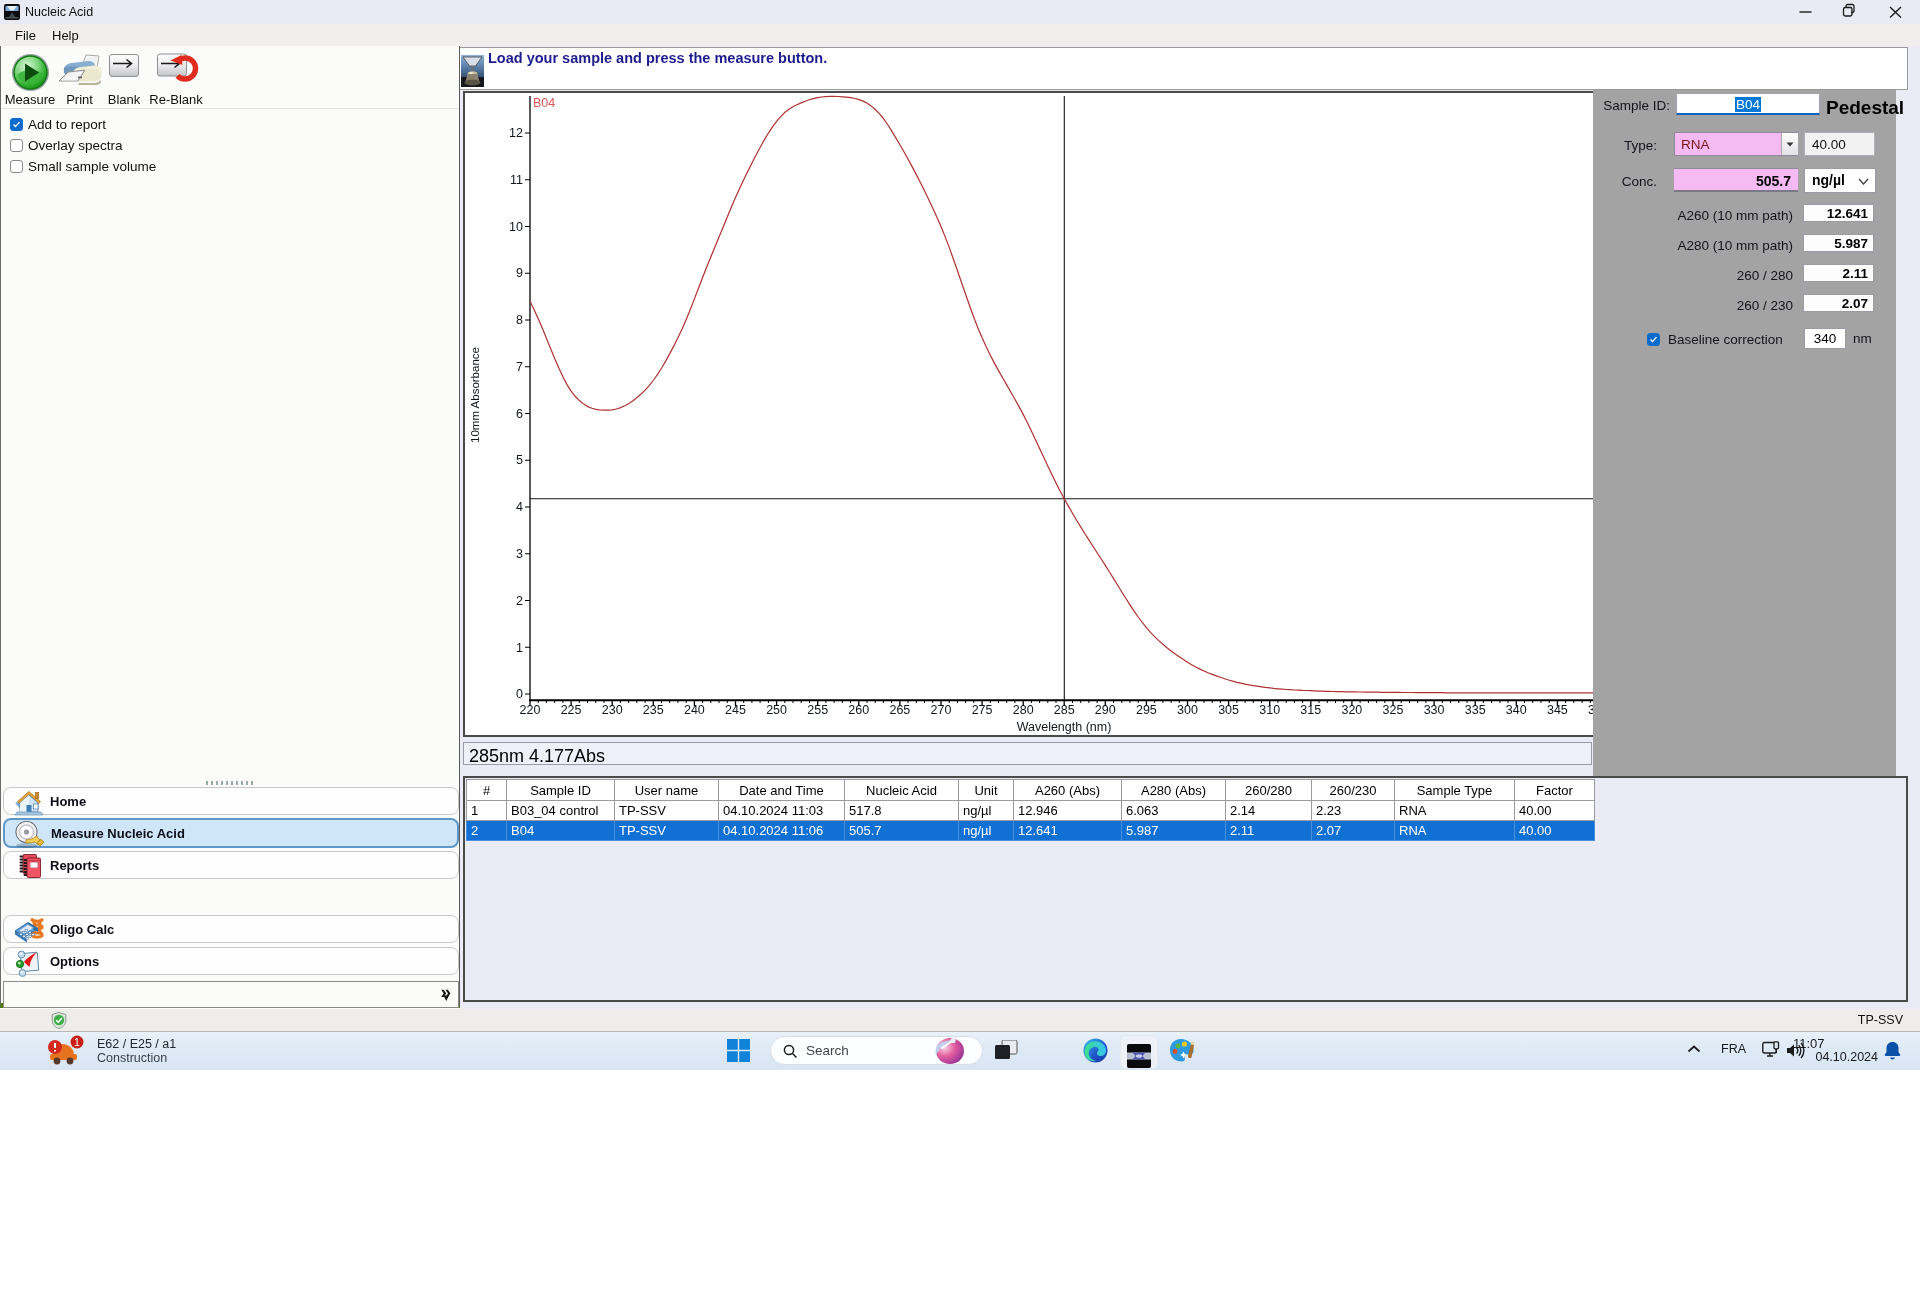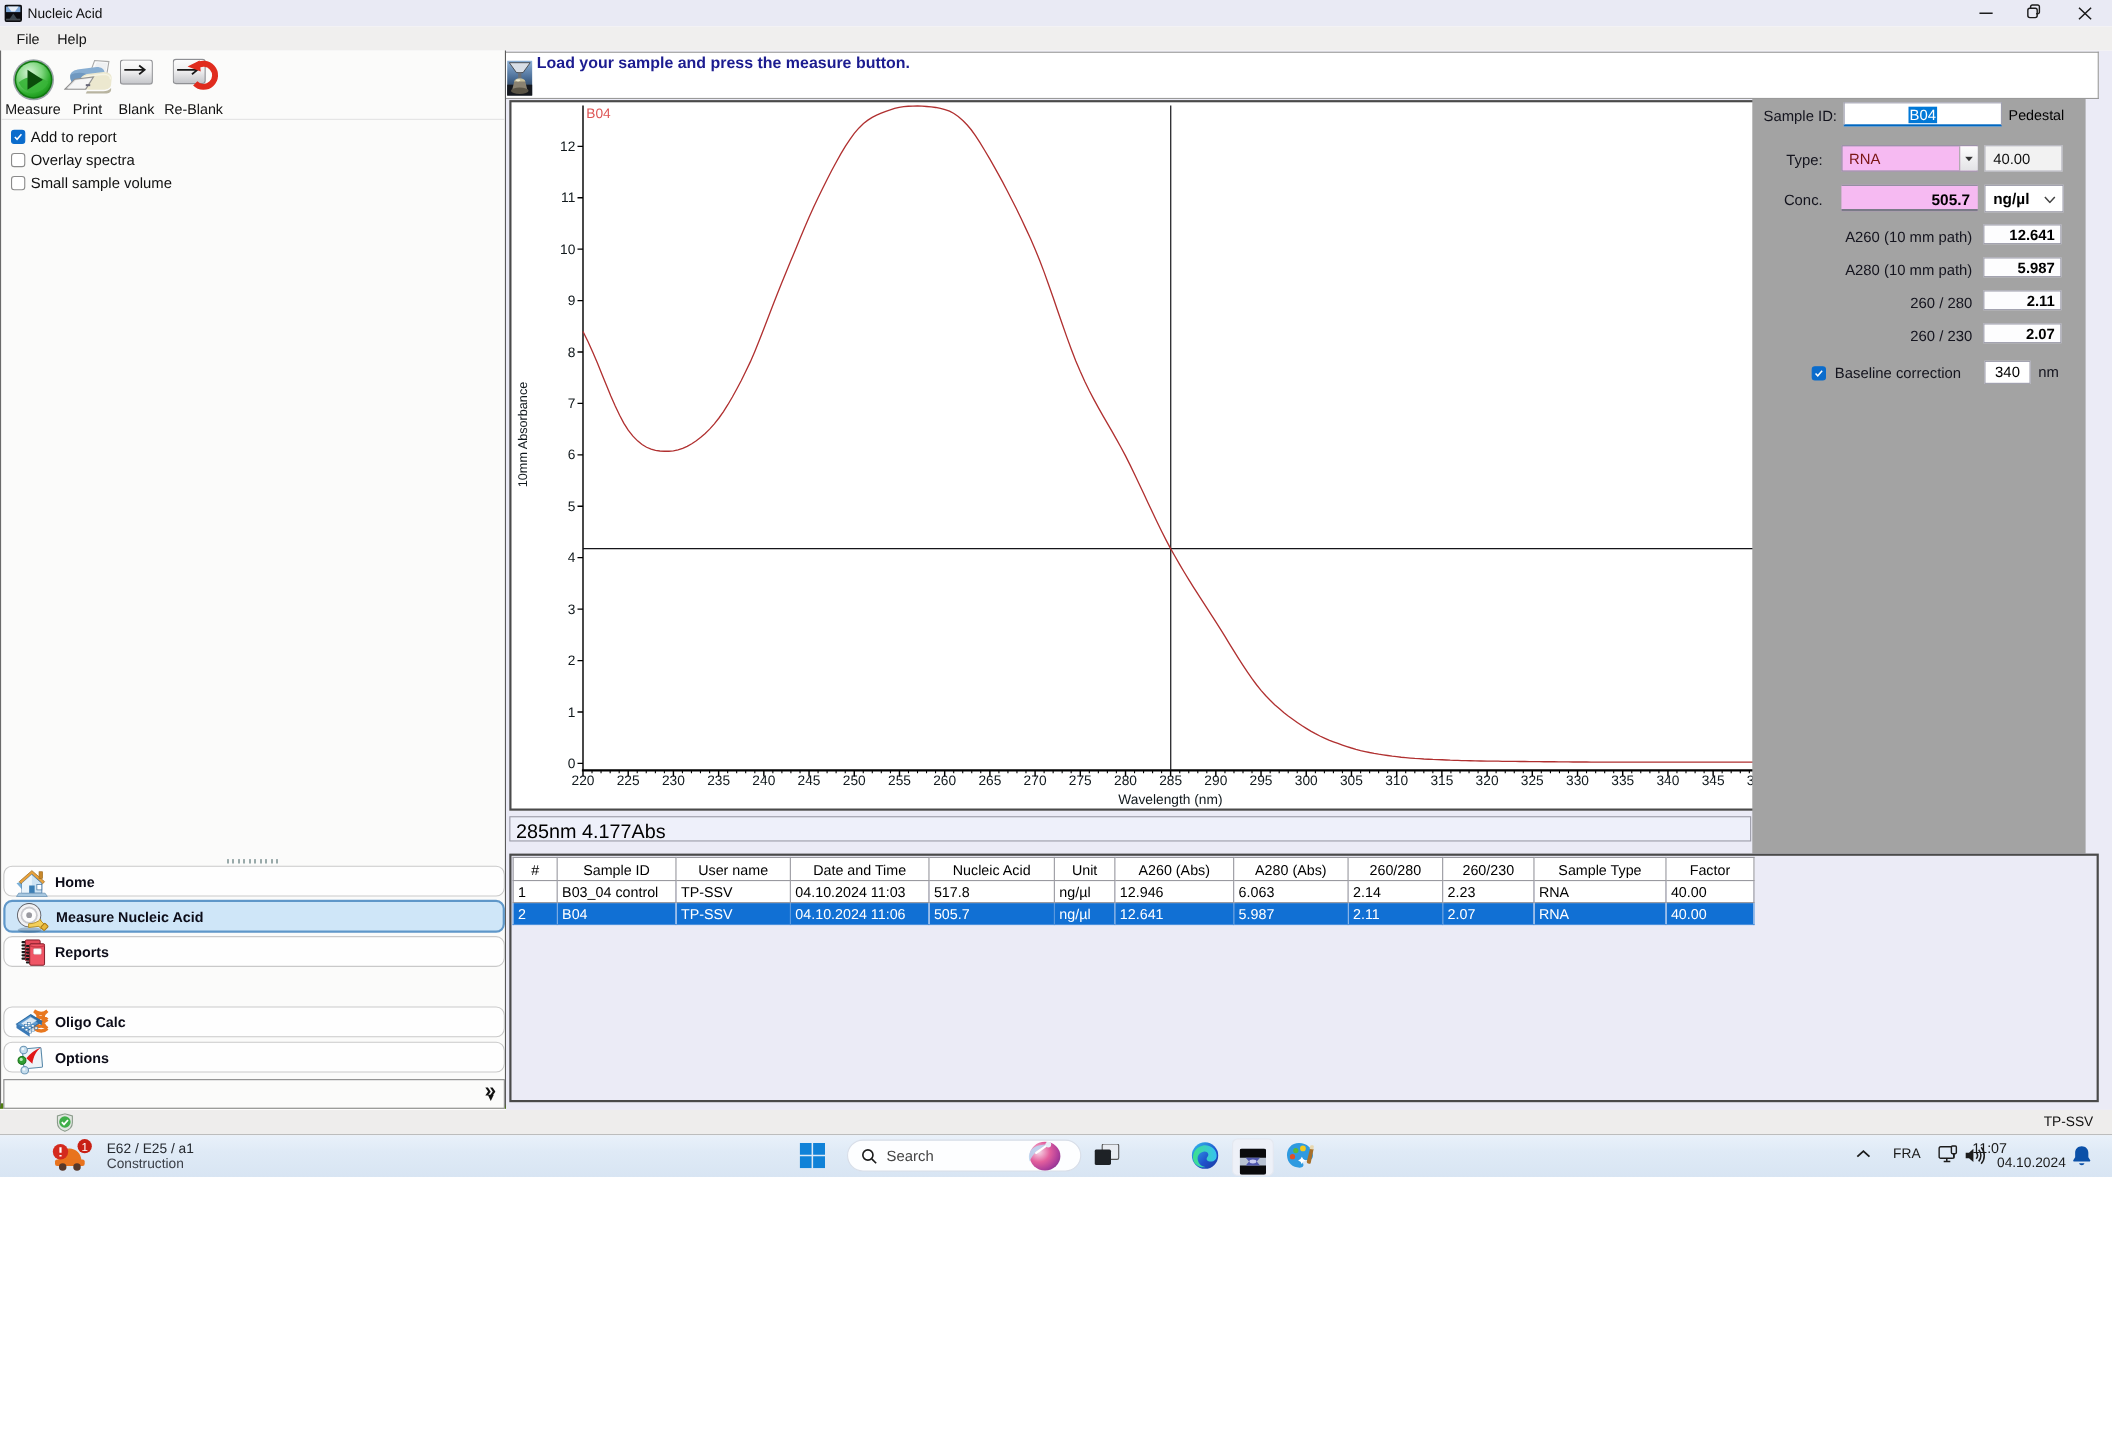--- a/index.html
+++ b/index.html
@@ -291,21 +291,21 @@
 <div class="abs chevbtn" style="left:1598px;top:742px;width:17px;height:23px">
   <svg width="13" height="17" viewBox="0 0 13 17" style="margin-top:3px">
       <path d="M1.5 2l5 4 5-4M1.5 9l5 4 5-4" fill="none" stroke="#44708f" stroke-width="2.6"></path>
     </svg>
 </div>
 
 <div class="abs" id="rightpanel">
 
   <div class="abs rlabel" style="left:0px;top:8px;width:77px">Sample ID:</div>
   <div class="abs" style="left:83px;top:3px;width:144px;height:22px;background:#fff;border:1px solid #a0a0b0;border-bottom:2px solid #0067c0;text-align:center;font-size:13.5px;padding-top:3px"><span style="background:#0078d7;color:#fff;padding:0 1px">B04</span></div>
-  <div class="abs" style="left:233px;top:7px;font-size:13px;font-weight:normal;color:#000">Pedestal</div>
+  <div class="abs" style="left:233px;top:7px;font-size:19px;font-weight:bold;color:#000">Pedestal</div>
   <div class="abs rlabel" style="left:0px;top:48px;width:64px">Type:</div>
   <div class="abs" style="left:81px;top:42px;width:124px;height:24px;background:#f6baf2;border:1px solid #8a8a9a;font-size:13.5px;color:#7a1515;padding:4px 0 0 6px">RNA</div>
   <div class="abs" style="left:188px;top:43px;width:17px;height:22px;background:linear-gradient(180deg,#fdfdfd,#e3e3e6);border-left:1px solid #aaa">
      <svg width="8" height="5" viewBox="0 0 8 5" style="margin:9px 0 0 4px">
         <path d="M0.5 0.5L4 4.5L7.5 0.5z" fill="#333"></path>
       </svg></div>
   <div class="abs" style="left:211px;top:42px;width:71px;height:24px;background:#f2f2f2;border:1px solid #b0b0ba;font-size:13.5px;color:#111;padding:4px 0 0 7px">40.00</div>
   <div class="abs rlabel" style="left:0px;top:84px;width:64px">Conc.</div>
   <div class="abs" style="left:81px;top:78px;width:124px;height:24px;background:#f6baf2;border-top:1px solid #8a8a9a;border-bottom:2px solid #7a7a88;font-size:14px;font-weight:bold;color:#000;text-align:right;padding:4px 7px 0 0">505.7</div>
   <div class="abs" style="left:211px;top:78px;width:72px;height:25px;background:#fff;border:1px solid #9a9aa8;font-size:14px;font-weight:bold;color:#000;padding:3px 0 0 7px">ng/µl

